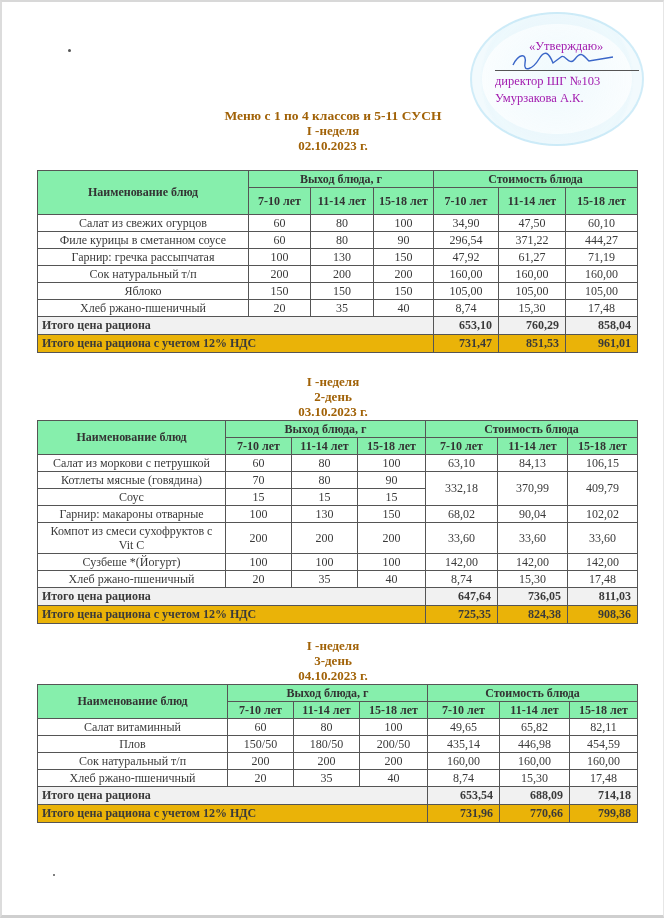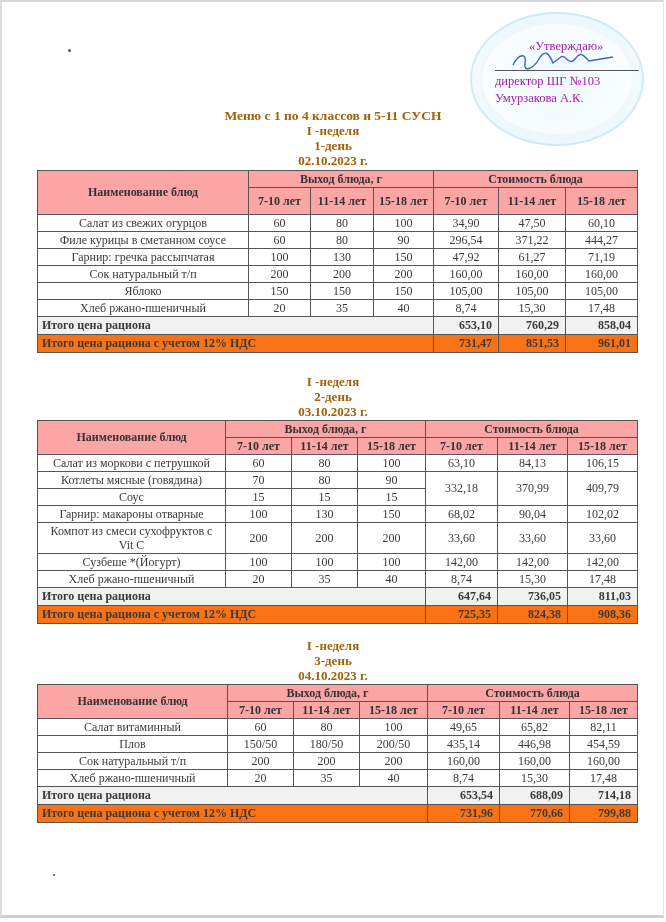--- a/index.html
+++ b/index.html
@@ -40,28 +40,28 @@
   table.menu {
     position: absolute; left: 37px; width: 600px;
     border-collapse: collapse; table-layout: fixed;
     font-size: 12px; color: #3a3a3a;
   }
   table.menu td, table.menu th {
     border: 1px solid #555;
     padding: 0 4px; height: 16px; line-height: 15px;
     overflow: hidden; white-space: nowrap;
   }
-  table.menu th { font-weight: bold; text-align: center; color: #333; background: #fca5a5; }
+  table.menu th { font-weight: bold; text-align: center; color: #333; background: #86efac; }
   table.menu td.num { text-align: center; }
   table.menu td.name { text-align: center; }
   table.menu td.wrap { white-space: normal; line-height: 14px; }
   table.menu tr.total td { font-weight: bold; background: #f1f1f1; height: 17px; }
   table.menu tr.total td.label { }
   table.menu tr.total td.tnum { text-align: right; padding-right: 6px; }
-  table.menu tr.vat td { background: #f97316; }
+  table.menu tr.vat td { background: #eab308; }
   .t1 th.tall { height: 26px; }
   .dot { position: absolute; background: #555; border-radius: 50%; }
 </style>
 </head>
 <body>
 
 <div class="page-frame"></div>
 
 <div class="stamp"></div>
 
@@ -75,21 +75,20 @@
   </div>
   <div class="line">директор ШГ №103</div>
   <div class="line">Умурзакова А.К.</div>
 </div>
 
 <div class="dot" style="left:68px;top:49px;width:3px;height:3px;"></div>
 
 <div class="heading" style="top:108px;">
   <div class="title">Меню с 1 по 4 классов и 5-11 СУСН</div>
   <div>I -неделя</div>
-  <div>1-день</div>
   <div>02.10.2023 г.</div>
 </div>
 
 <table class="menu t1" style="top:170px;">
   <colgroup>
     <col style="width:211px">
       <col style="width:62px">
       <col style="width:63px">
       <col style="width:60px">
     <col style="width:65px">

